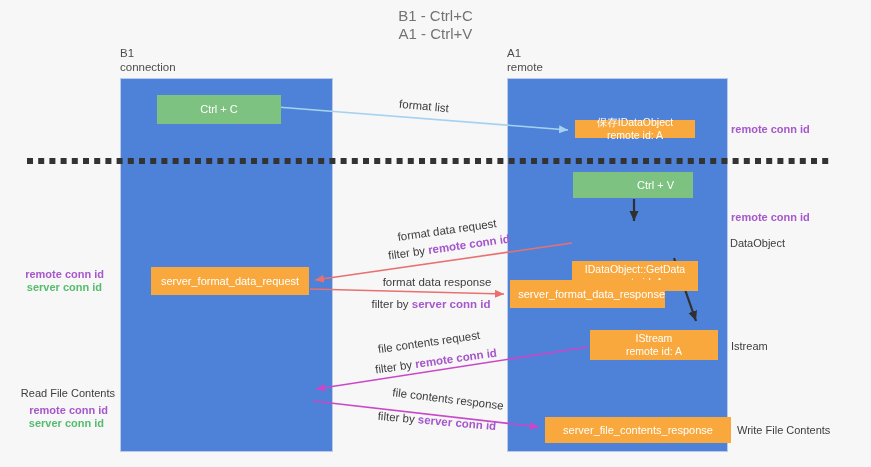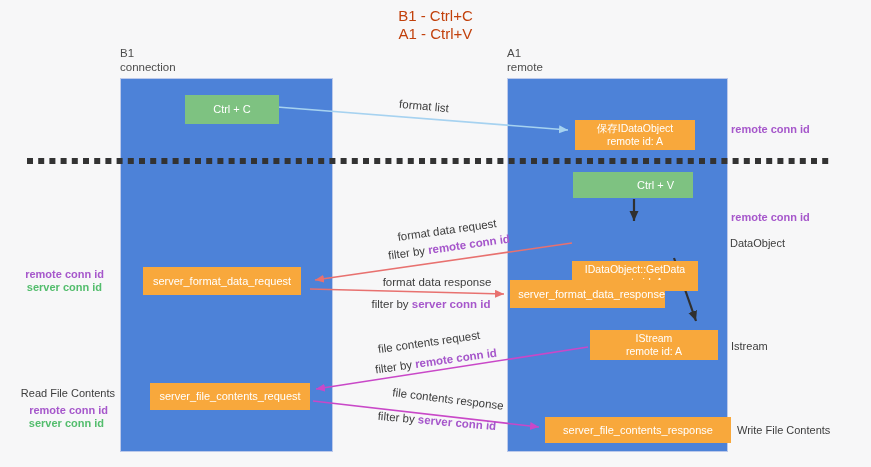--- a/index.html
+++ b/index.html
@@ -1,20 +1,20 @@
 <!DOCTYPE html>
 <html><head>
 <meta charset="utf-8">
 <style>
   * { margin:0; padding:0; box-sizing:border-box; }
   body { background:#f7f7f8; font-family:"Liberation Sans","DejaVu Sans",sans-serif; }
   .canvas { position:relative; width:871px; height:467px; background:#f7f7f8; overflow:hidden; }
 
   .title { position:absolute; top:7px; left:0; width:871px; text-align:center;
-           font-size:15px; line-height:18px; color:#c2410c; }
+           font-size:15px; line-height:18px; color:#737373; }
 
   .lane-header { position:absolute; top:46px; text-align:left; font-size:11.5px;
                  line-height:14px; color:#4c4c4c; }
   .lane { position:absolute; top:78px; height:374px; background:#4d82d8;
           border:1px solid #bcc9ea; }
 
   .arrow-layer { position:absolute; top:0; left:0; width:871px; height:467px; pointer-events:none; }
 
   .box { position:absolute; display:flex; flex-direction:column; align-items:center;
          justify-content:center; color:#ffffff; text-align:center; font-size:11px;
@@ -84,54 +84,51 @@
 
     <line x1="572" y1="243" x2="315" y2="280" stroke="#e8716f" stroke-width="1.6" marker-end="url(#m-red)"></line>
 
     <line x1="310" y1="289" x2="504" y2="294" stroke="#e8716f" stroke-width="1.6" marker-end="url(#m-red)"></line>
 
     <line x1="588" y1="347" x2="316" y2="389" stroke="#c948c8" stroke-width="1.6" marker-end="url(#m-mag)"></line>
 
     <line x1="313" y1="401" x2="539" y2="427" stroke="#c948c8" stroke-width="1.6" marker-end="url(#m-mag)"></line>
   </svg>
 
-  <div class="box green" style="left:157px; top:95px; width:94px; height:29px;margin-left:28px;">
+  <div class="box green" style="left:157px; top:95px; width:124px; height:29px;">
     <span>Ctrl + C</span>
   </div>
 
-  <div class="box orange small" style="left:575px; top:120px; width:120px; height:30px;">
+  <div class="box orange small" style="left:575px; top:120px; width:120px; height:18px;">
     <span>保存IDataObject</span>
     <span>remote id: A</span>
   </div>
 
   <div class="box green" style="left:573px; top:172px; width:120px; height:26px;padding-left:45px;">
     <span>Ctrl + V</span>
   </div>
 
   <div class="box orange small" style="left:572px; top:227px; width:126px; height:30px;margin-top:34px;">
     <span>IDataObject::GetData</span>
     <span>remote id: A</span>
   </div>
 
-  <div class="box orange" style="left:143px; top:267px; width:158px; height:28px;align-items:center;">
+  <div class="box orange" style="left:151px; top:267px; width:158px; height:28px;align-items:center;">
     <span>server_format_data_request</span>
   </div>
 
   <div class="box orange" style="left:510px; top:280px; width:155px; height:28px;align-items:flex-end;">
     <span>server_format_data_response</span>
   </div>
 
   <div class="box orange small" style="left:590px; top:330px; width:128px; height:30px;">
     <span>IStream</span>
     <span>remote id: A</span>
   </div>
 
-  <div class="box orange" style="left:150px; top:383px; width:160px; height:27px;">
-    <span>server_file_contents_request</span>
-  </div>
 
   <div class="box orange" style="left:545px; top:417px; width:186px; height:26px;">
     <span>server_file_contents_response</span>
   </div>
 
   <div class="flow-label r-pos5" style="left:424px; top:106px;">format list</div>
 
   <div class="flow-label r-neg8" style="left:447px; top:230px;">format data request</div>
   <div class="flow-label r-neg8" style="left:449px; top:247px;">
     <span>filter by </span><span class="purple-bold">remote conn id</span>

